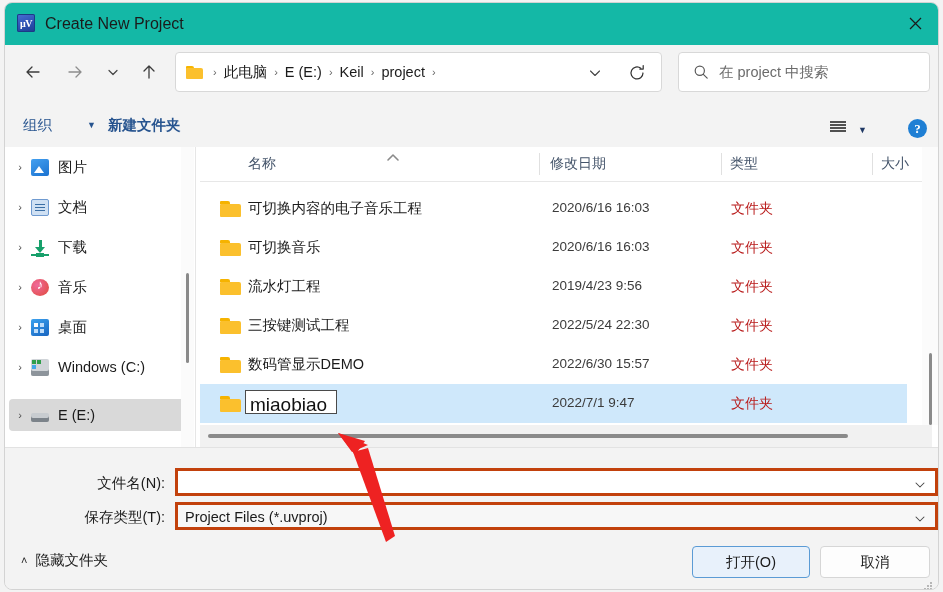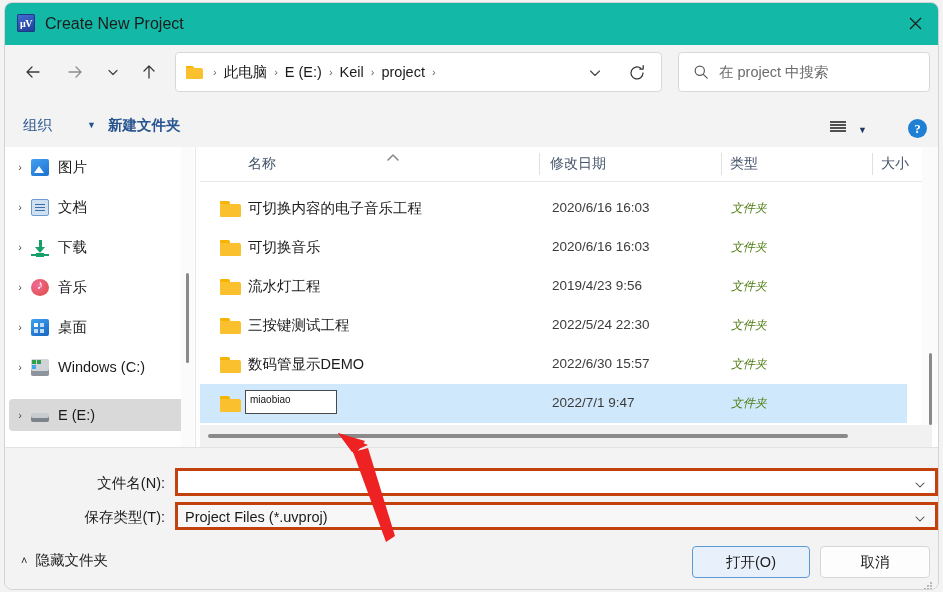--- a/index.html
+++ b/index.html
@@ -408,38 +408,37 @@
     position: absolute;
     left: 45px; top: 6px;
     width: 92px; height: 24px;
     background: #ffffff;
     border: 1px solid #4a4a4a;
     box-sizing: border-box;
   }
   .rename-box .txt {
     position: absolute;
     left: 4px; top: 3px;
-    font-size: 10px;
+    font-size: 19px;
     color: #111;
     white-space: nowrap;
   }
   .row-date {
     position: absolute;
     left: 352px; top: 11px;
     font-size: 13.5px;
     color: #3b3b3b;
     white-space: nowrap;
   }
   .row-type {
     position: absolute;
     left: 531px; top: 11px;
-    font-size: 12px;
-    color: #4d7c0f;
-    white-space: nowrap;
-    font-style: italic;
+    font-size: 14px;
+    color: #b91c1c;
+    white-space: nowrap;
   }
   .row-size {
     position: absolute;
     left: 681px; top: 11px;
     font-size: 13.5px;
     color: #3b3b3b;
     white-space: nowrap;
   }
 
   .list-vscroll-track {

